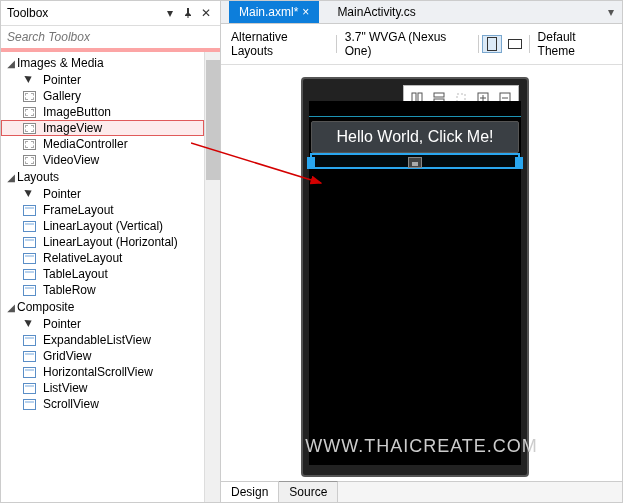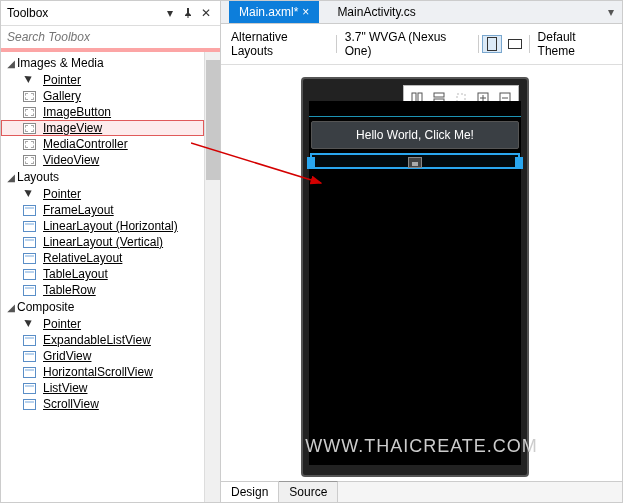--- a/index.html
+++ b/index.html
@@ -5,21 +5,21 @@
 * { box-sizing: border-box; margin: 0; padding: 0; font-family: "Segoe UI", Tahoma, sans-serif; font-size: 12px; }
 body { background: #fff; width: 623px; height: 503px; overflow: hidden; display: flex; border: 1px solid #ccc; }
 .toolbox { width: 220px; border-right: 1px solid #ccc; display: flex; flex-direction: column; background: #fff; }
 .toolbox-header { display: flex; align-items: center; padding: 4px 6px; border-bottom: 1px solid #ddd; }
 .toolbox-title { flex: 1; }
 .hdr-btn { width: 16px; height: 16px; display: flex; align-items: center; justify-content: center; margin-left: 2px; cursor: pointer; color: #333; }
 .search { border: none; border-bottom: 4px solid #fca5a5; padding: 4px 6px; color: #ef4444; width: 100%; outline: none; font-style: italic; }
 .tree { flex: 1; overflow-y: auto; padding: 2px 0; }
 .cat { display: flex; align-items: center; padding: 2px 4px; cursor: pointer; }
 .caret { width: 12px; text-align: center; color: #555; font-size: 10px; }
-.item { display: flex; align-items: center; padding: 1px 4px 1px 20px; cursor: pointer; text-decoration: underline; }
+.item { display: flex; align-items: center; padding: 1px 4px 1px 20px; cursor: pointer; }
 .item .ico { width: 16px; height: 14px; margin-right: 6px; display: flex; align-items: center; justify-content: center; }
 .item.sel { background: #fdebec; border: 1px solid #e05a5a; padding: 0 3px 0 19px; }
 .ptr { position:relative; width:10px; height:12px; }
 .ptr::before { content:""; position:absolute; left:2px; top:0; border-left:6px solid #333; border-top:4px solid transparent; border-bottom:4px solid transparent; transform: rotate(-30deg);}
 .box { width: 13px; height: 11px; border: 1px solid #888; background: #fff; position: relative; }
 .box.layout { border-color: #5a8ec7; }
 .box.layout::before { content:""; position:absolute; left:1px; top:1px; right:1px; height:2px; background:#b9d3ee; }
 .box.media::before { content:""; position:absolute; inset:1px; border:1px dashed #aaa; }
 .scroll-track { width: 16px; background: #f0f0f0; border-left: 1px solid #ddd; }
 .scroll-thumb { width: 14px; margin-left:1px; height: 120px; background: #c8c8c8; margin-top: 8px; }
@@ -35,21 +35,21 @@
 .vline { width:1px; height:18px; background:#ccc; }
 .opt-icon { width: 20px; height: 18px; border: 1px solid transparent; display: flex; align-items: center; justify-content: center; cursor: pointer; }
 .opt-icon.active { border-color: #7aa7ce; background: #dceaf7; }
 .phone-sq { width:10px; height:14px; border:1px solid #333; }
 .phone-sq.land { width:14px; height:10px; }
 .canvas { flex:1; position: relative; background: #fff; }
 .canvas::before { content:""; position:absolute; inset:0; background-image: radial-gradient(#e0e0e0 0.5px, transparent 0.5px); background-size: 10px 10px; background-position: 4px 4px; }
 .device { position: absolute; left: 80px; top: 12px; width: 228px; height: 400px; background: #222; border: 2px solid #555; border-radius: 4px; }
 .screen { position:absolute; left:6px; right:6px; top: 22px; bottom: 10px; background:#000; }
 .status-bar { height: 16px; border-bottom: 1px solid #1d93b4; }
-.btn-hello { margin: 4px 2px; padding: 6px; background: #3a3f44; border: 1px solid #555; color: #fff; text-align: center; border-radius: 2px; font-size: 12px; }
+.btn-hello { margin: 4px 2px; padding: 6px; background: #3a3f44; border: 1px solid #555; color: #fff; text-align: center; border-radius: 2px; font-size: 16px; }
 .sel-rect { position:absolute; left:1px; top:52px; right:1px; height: 16px; border: 2px solid #2aa7f0; background: rgba(42,167,240,0.06); }
 .sel-handle { position:absolute; width:8px; height:12px; background:#2aa7f0; top:2px; }
 .sel-handle.l { left:-5px; } .sel-handle.r { right:-5px; }
 .sel-thumb { position:absolute; left:50%; top:2px; width:14px; height:11px; margin-left:-7px; background:#444; border:1px solid #888; }
 .sel-thumb::before{content:"";position:absolute;left:3px;top:4px;width:6px;height:4px;background:#aaa;}
 .float-tools { position:absolute; right:8px; top:6px; background:#fff; border:1px solid #bbb; padding:2px; display:flex; gap:0; }
 .ft { width:22px; height:20px; display:flex;align-items:center;justify-content:center; border:1px solid transparent; cursor:pointer; }
 .ft svg{display:block;}
 .arrow-line { position:absolute; pointer-events:none; z-index: 5; }
 .watermark { position:absolute; bottom: 24px; left: 50%; transform:translateX(-50%); color:#ccc; font-size: 18px; letter-spacing: 1px; }
@@ -129,27 +129,27 @@
     <div class="item">
           <span class="ico">
             <span class="box layout"></span>
           </span>
           <span>FrameLayout</span>
         </div>
     <div class="item">
           <span class="ico">
             <span class="box layout"></span>
           </span>
+          <span>LinearLayout (Vertical)</span>
+        </div>
+    <div class="item">
+          <span class="ico">
+            <span class="box layout"></span>
+          </span>
           <span>LinearLayout (Horizontal)</span>
-        </div>
-    <div class="item">
-          <span class="ico">
-            <span class="box layout"></span>
-          </span>
-          <span>LinearLayout (Vertical)</span>
         </div>
     <div class="item">
           <span class="ico">
             <span class="box layout"></span>
           </span>
           <span>RelativeLayout</span>
         </div>
     <div class="item">
           <span class="ico">
             <span class="box layout"></span>

